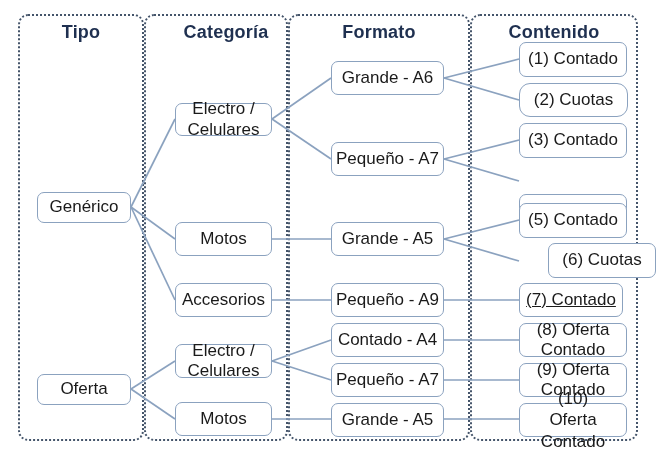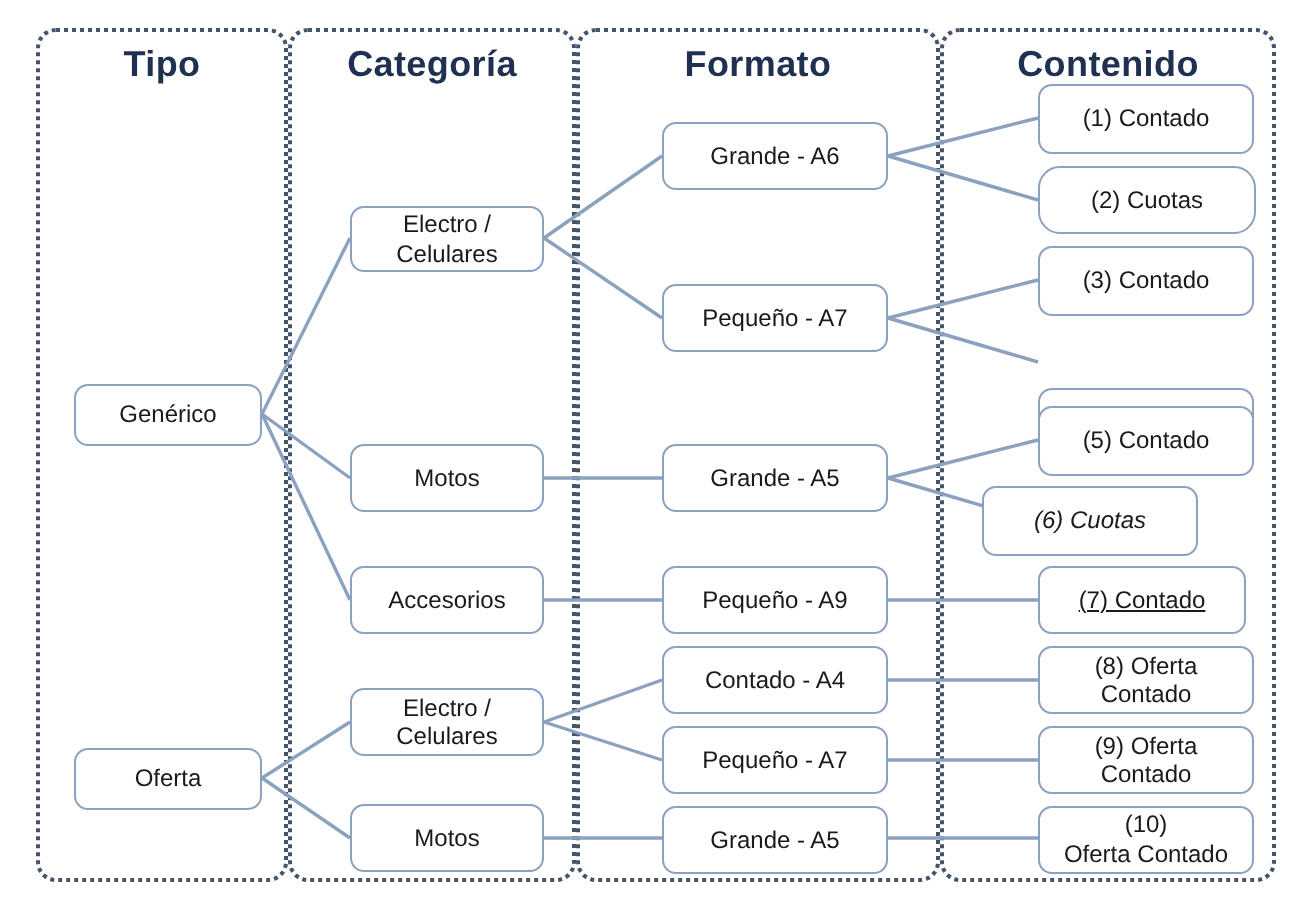--- a/index.html
+++ b/index.html
@@ -12,40 +12,40 @@
   .col-title{
     position:absolute;text-align:center;font-weight:bold;font-size:18px;color:#1f3050;
     letter-spacing:.2px;white-space:nowrap;
   }
 
   
   .node{
     position:absolute;box-sizing:border-box;
     border:1.6px solid #8ba2bf;border-radius:7px;background:#ffffff;
     display:flex;align-items:center;justify-content:center;
-    font-size:12px;color:#1a1a1a;text-align:center;line-height:1.18;
+    font-size:17px;color:#1a1a1a;text-align:center;line-height:1.18;
     padding:14px 3px;
   }
   .node.two-line{line-height:1.25;}
 
   svg.links{position:absolute;left:0;top:0;width:656px;height:453px;pointer-events:none;}
   svg.links line{stroke:#8ba2bf;stroke-width:1.7;}
 </style>
 </head>
 <body>
 
 <div id="canvas">
 
   <div class="frame" style="left:18px;top:14px;width:126px;height:427px;"></div>
   <div class="frame" style="left:144px;top:14px;width:144px;height:427px;"></div>
   <div class="frame" style="left:288px;top:14px;width:182px;height:427px;"></div>
   <div class="frame" style="left:470px;top:14px;width:168px;height:427px;"></div>
 
   <div class="col-title" style="left:18px;top:22px;width:126px;">Tipo</div>
-  <div class="col-title" style="left:144px;top:22px;width:144px;">Categoría</div>
+  <div class="col-title" style="left:144px;top:22px;width:144px;padding-left:10px;">Categoría</div>
   <div class="col-title" style="left:288px;top:22px;width:182px;">Formato</div>
   <div class="col-title" style="left:470px;top:22px;width:168px;">Contenido</div>
 
   <svg class="links" viewBox="0 0 656 453">
 
     <line x1="131" y1="207" x2="175" y2="119"></line>
     <line x1="131" y1="207" x2="175" y2="239"></line>
     <line x1="131" y1="207" x2="175" y2="300"></line>
 
     <line x1="131" y1="389" x2="175" y2="361"></line>
@@ -96,20 +96,20 @@
   <div class="node" style="left:331px;top:283px;width:113px;height:34px;">Pequeño  -  A9</div>
   <div class="node" style="left:331px;top:323px;width:113px;height:34px;">Contado  -  A4</div>
   <div class="node" style="left:331px;top:363px;width:113px;height:34px;">Pequeño  -  A7</div>
   <div class="node" style="left:331px;top:403px;width:113px;height:34px;">Grande  -  A5</div>
 
   <div class="node" style="left:519px;top:42px;width:108px;height:35px;">(1)   Contado</div>
   <div class="node" style="left:519px;top:83px;width:109px;height:34px;border-radius:11px;">(2)   Cuotas</div>
   <div class="node" style="left:519px;top:123px;width:108px;height:35px;">(3)   Contado</div>
   <div class="node" style="left:519px;top:163px;width:108px;height:41px;margin-top:31px;">(4)   Cuotas</div>
   <div class="node" style="left:519px;top:203px;width:108px;height:35px;">(5)   Contado</div>
-  <div class="node" style="left:491px;top:243px;width:108px;height:35px;font-style:italic;">(6)   Cuotas</div>
+  <div class="node" style="left:548px;top:243px;width:108px;height:35px;">(6)   Cuotas</div>
   <div class="node" style="left:519px;top:283px;width:104px;height:34px;text-decoration:underline;">(7)   Contado</div>
   <div class="node" style="left:519px;top:323px;width:108px;height:34px;">(8)   Oferta Contado</div>
   <div class="node" style="left:519px;top:363px;width:108px;height:34px;">(9)   Oferta Contado</div>
   <div class="node two-line" style="left:519px;top:403px;width:108px;height:34px;white-space:pre-line;">(10)
 Oferta Contado</div>
 
 </div>
 
 </body></html>

